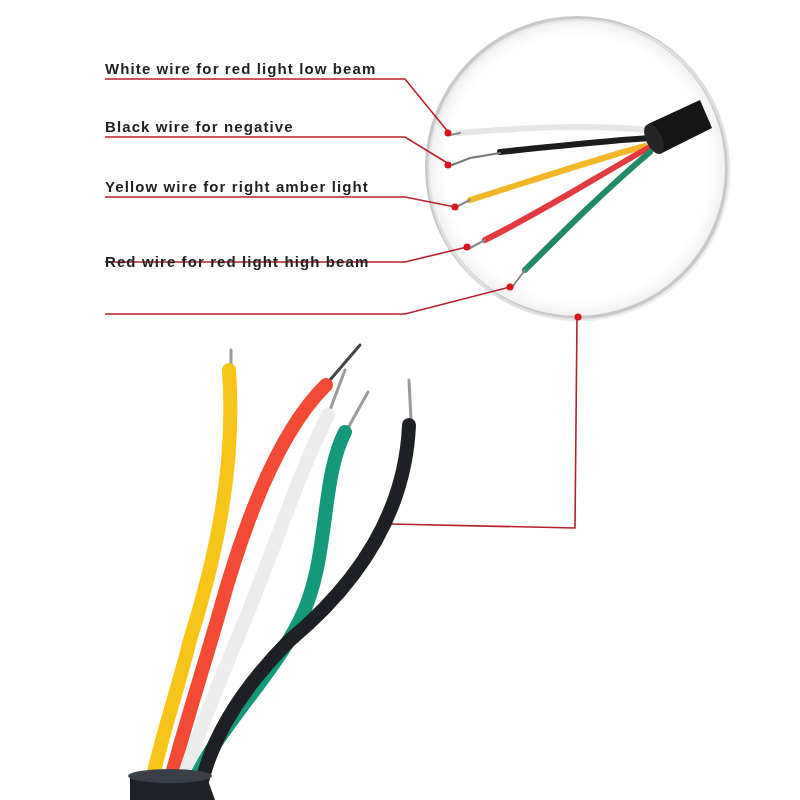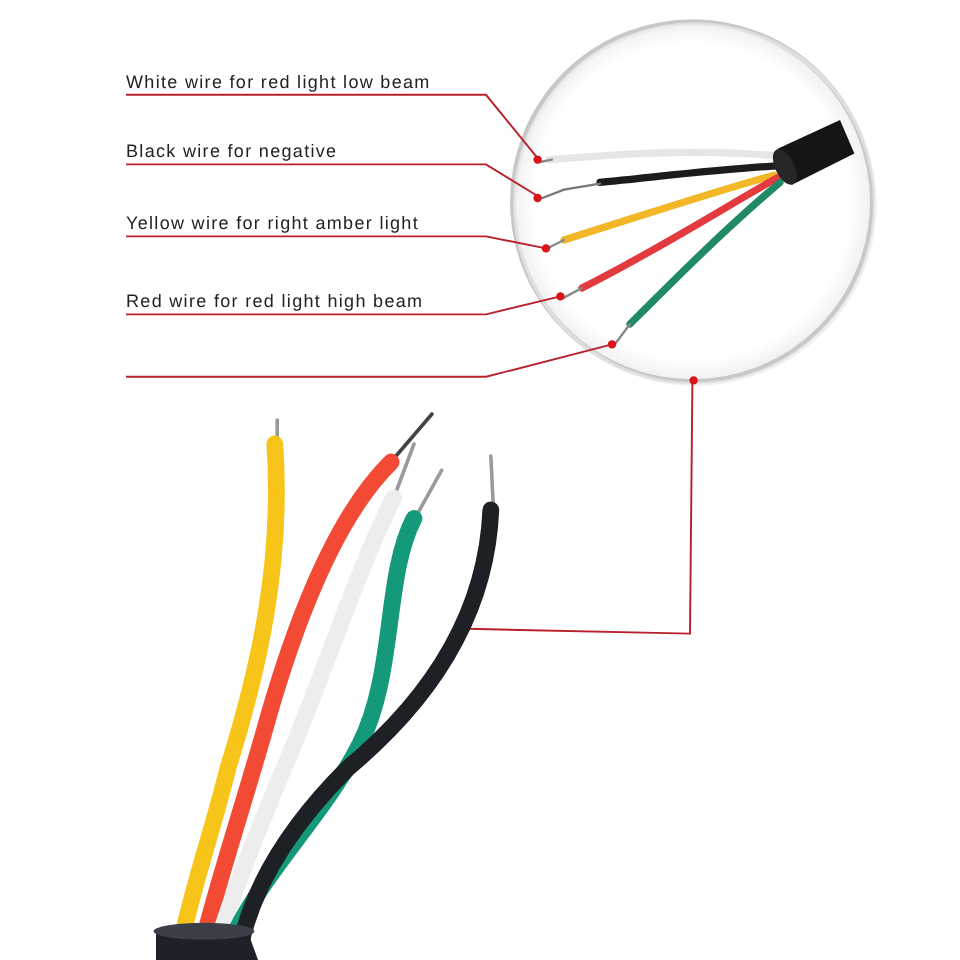--- a/index.html
+++ b/index.html
@@ -1,17 +1,17 @@
 <!DOCTYPE html>
 <html><head>
   <meta charset="utf-8">
   <style>
     html, body { margin:0; padding:0; background:#ffffff; }
     body { width:800px; height:800px; position:relative; overflow:hidden; font-family:"Liberation Sans", sans-serif; }
-    .canvas { position:absolute; left:0; top:0; width:644px; height:800px; }
+    .canvas { position:absolute; left:0; top:0; width:644px; height:800px;font-weight:bold; }
     .label {
       position:absolute; left:105px; font-size:15px; letter-spacing:1.1px; color:#222;
       white-space:nowrap; line-height:18px;
     }
     svg { position:absolute; left:0; top:0; }
   </style>
 </head>
 <body>
 
 <div class="canvas">
@@ -90,14 +90,14 @@
 
     <g>
       <path d="M130 775 L205 772 L215 800 L130 800 Z" fill="#1e2228"></path>
       <ellipse cx="170" cy="776" rx="42" ry="7" fill="#3b4048"></ellipse>
     </g>
   </svg>
 
   <div class="label" style="top:60px;">White wire for red light low beam</div>
   <div class="label" style="top:118px;">Black wire for negative</div>
   <div class="label" style="top:178px;">Yellow wire for right amber light</div>
-  <div class="label" style="top:243px;">Red wire for red light high beam</div>
+  <div class="label" style="top:253px;">Red wire for red light high beam</div>
 </div>
 
 </body></html>

